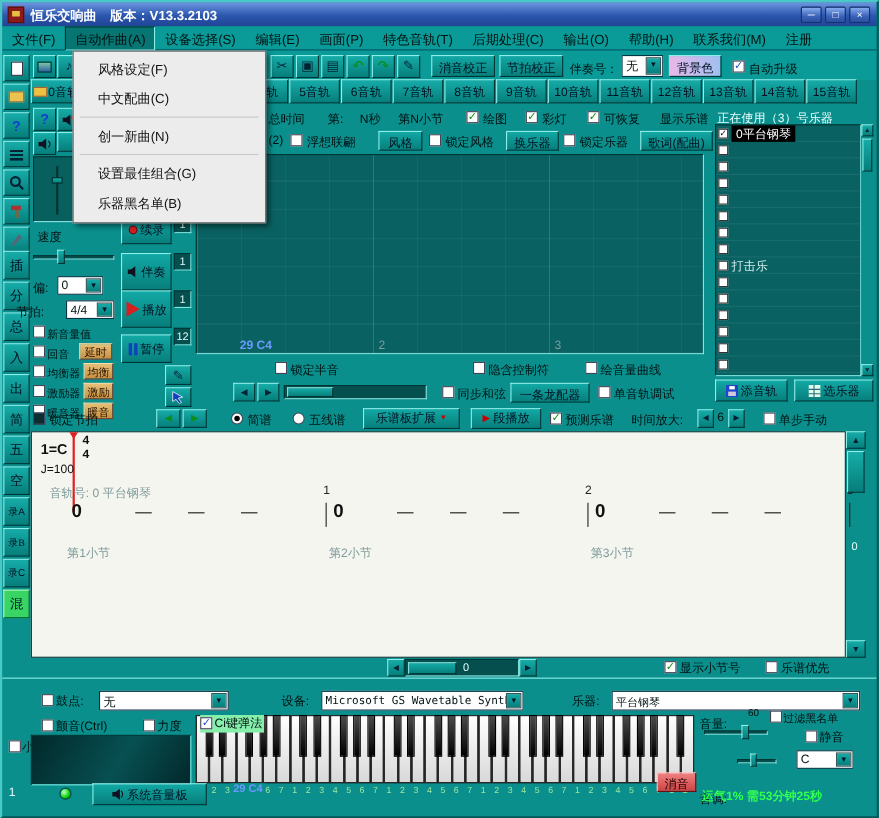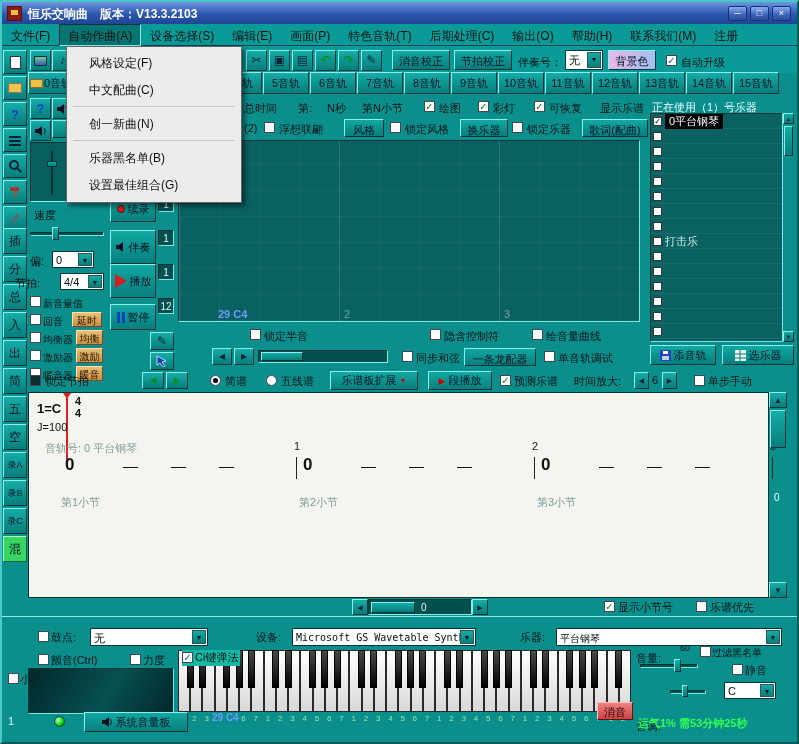--- a/index.html
+++ b/index.html
@@ -93,21 +93,21 @@
 
 #bottompanel{position:absolute;left:2px;top:616px;width:795px;height:126px;background:#0a8f8d;border-top:1px solid #8ceee9}
 #lcd{position:absolute;left:28px;top:668px;width:146px;height:46px;background:linear-gradient(120deg,#02282a,#075052 55%,#02282a);border:1px solid;border-color:#013636 #7ce8e4 #7ce8e4 #013636}
 #piano{position:absolute;left:178px;top:650px;width:453px;height:62px;background:#111}
 .wkey{position:absolute;top:0;height:62px;background:linear-gradient(#ffffff,#d8d8d8);border:1px solid #2a2a2a}
 .bkey{position:absolute;top:0;width:7px;height:38px;background:linear-gradient(#4a4a4a,#000);border:1px solid #000;z-index:2}
 #keynums{position:absolute;left:178px;top:714px;width:453px;height:9px}
 .knum{position:absolute;top:0;font-size:8px;color:#9fe89f}
 #led{position:absolute;left:54px;top:716px;width:11px;height:11px;border-radius:50%;background:radial-gradient(circle at 35% 35%,#c8ffc8,#00d400 60%,#007700);border:1px solid #044}
 #mutebtn{position:absolute;left:597px;top:702px;width:36px;height:18px;background:linear-gradient(#f08080,#cc4444);border:1px solid;border-color:#ffc0c0 #661111 #661111 #ffc0c0;font-size:11px;text-align:center;color:#200;padding-top:2px;z-index:6}
-#cibadge{position:absolute;left:182px;top:650px;z-index:5;background:#14b8a6;padding:0 2px 1px 0}
+#cibadge{position:absolute;left:182px;top:650px;z-index:5;background:#86efac;padding:0 2px 1px 0}
 #notebadge{position:absolute;left:210px;top:712px;z-index:6;background:#0a8f8d;color:#6b9bff;font-weight:bold;font-size:10px;padding:0 2px}
 
 #dropdown-menu{position:absolute;left:66px;top:46px;width:176px;background:#ececec;border:1px solid #666;box-shadow:3px 3px 5px rgba(0,0,0,.5);z-index:50;padding:3px 0}
 .ditem{padding:5px 10px 5px 22px;font-size:12px;color:#111;white-space:nowrap}
 .dsep{height:3px;margin:2px 6px;border-top:1px solid #c8c8c8}
 </style>
 </head>
 <body>
 
 <div id="frame"></div>
@@ -352,21 +352,21 @@
   </div>
 <div class="sbd abs" style="left:258px;top:350px;width:130px;height:13px;background:#05504e">
     <div class="rbd abs" style="left:2px;top:1px;width:42px;height:9px;background:linear-gradient(#16aca8,#067e7b)"></div>
   </div>
 <span class="cb" style="left:402px;top:351px"></span>
 <div class="lb" style="left:416px;top:351px">同步和弦</div>
 <div class="btn" style="left:464px;top:348px;width:72px;height:18px">一条龙配器</div>
 <span class="cb" style="left:544px;top:351px"></span>
 <div class="lb" style="left:558px;top:351px">单音轨调试</div>
 
-<div class="lb w" style="left:652px;top:100px;font-size:11px">正在使用（1）号乐器</div>
+<div class="lb w" style="left:652px;top:100px;font-size:11px">正在使用（3）号乐器</div>
 <div id="ilist">
     <div class="irow">
       <div class="lcb">✓</div>
       <div class="ilab sel">0平台钢琴</div>
     </div>
     <div class="irow">
       <div class="lcb"></div>
       <div class="ilab"></div>
     </div>
     <div class="irow">
@@ -692,15 +692,15 @@
     <span>系统音量板</span>
   </div>
 <div class="lb grn" style="left:638px;top:716px;font-weight:bold">运气1% 需53分钟25秒</div>
 
 <div id="dropdown-menu">
     <div class="ditem">风格设定(F)</div>
     <div class="ditem">中文配曲(C)</div>
     <div class="dsep"></div>
     <div class="ditem">创一新曲(N)</div>
     <div class="dsep"></div>
+    <div class="ditem">设置最佳组合(G)</div>
     <div class="ditem">乐器黑名单(B)</div>
-    <div class="ditem">设置最佳组合(G)</div>
   </div>
 
 </body></html>

